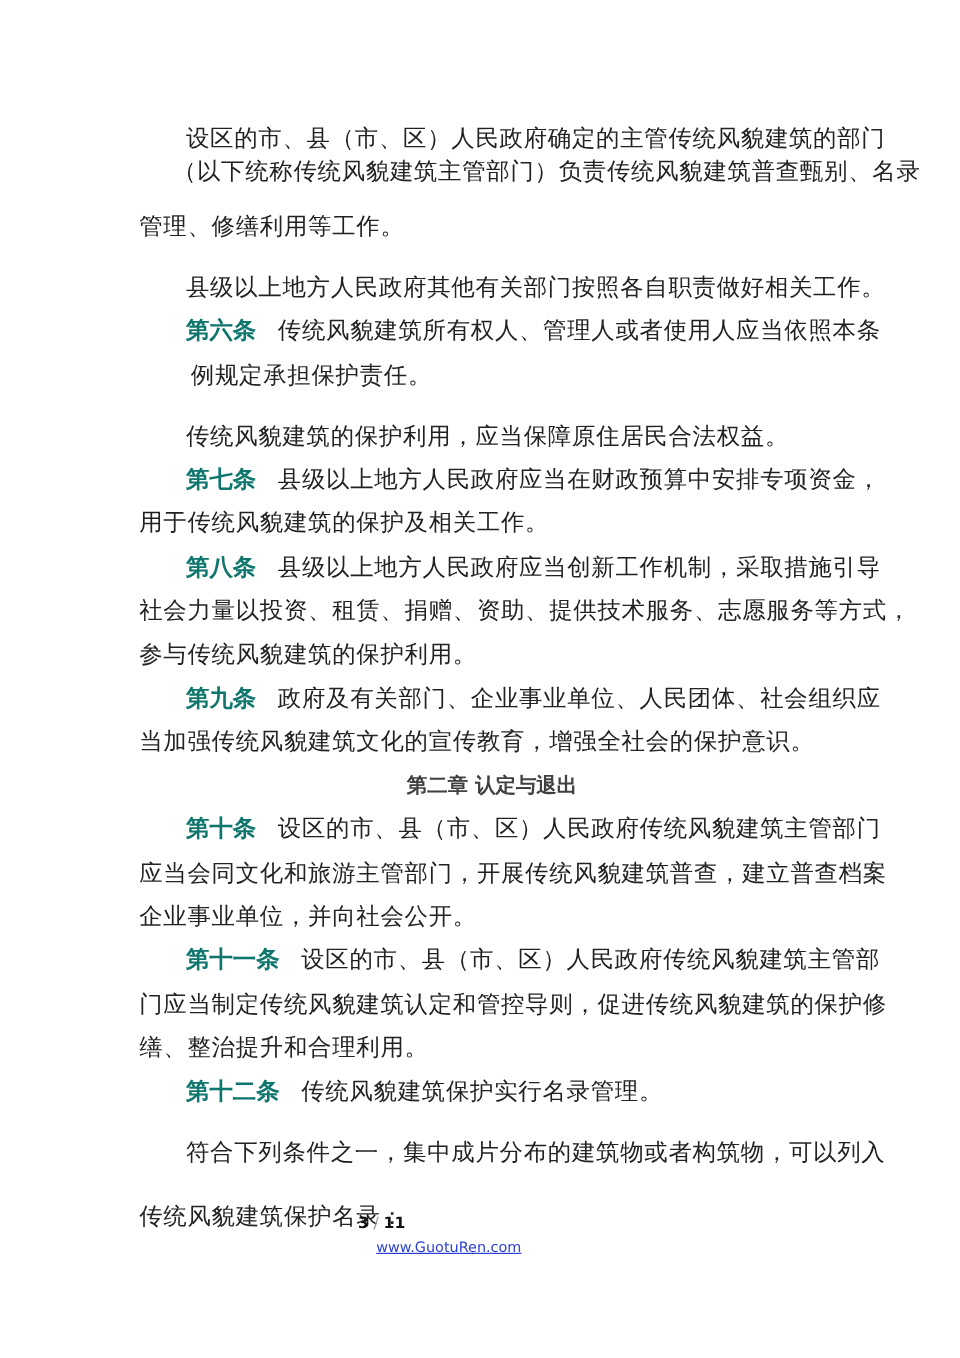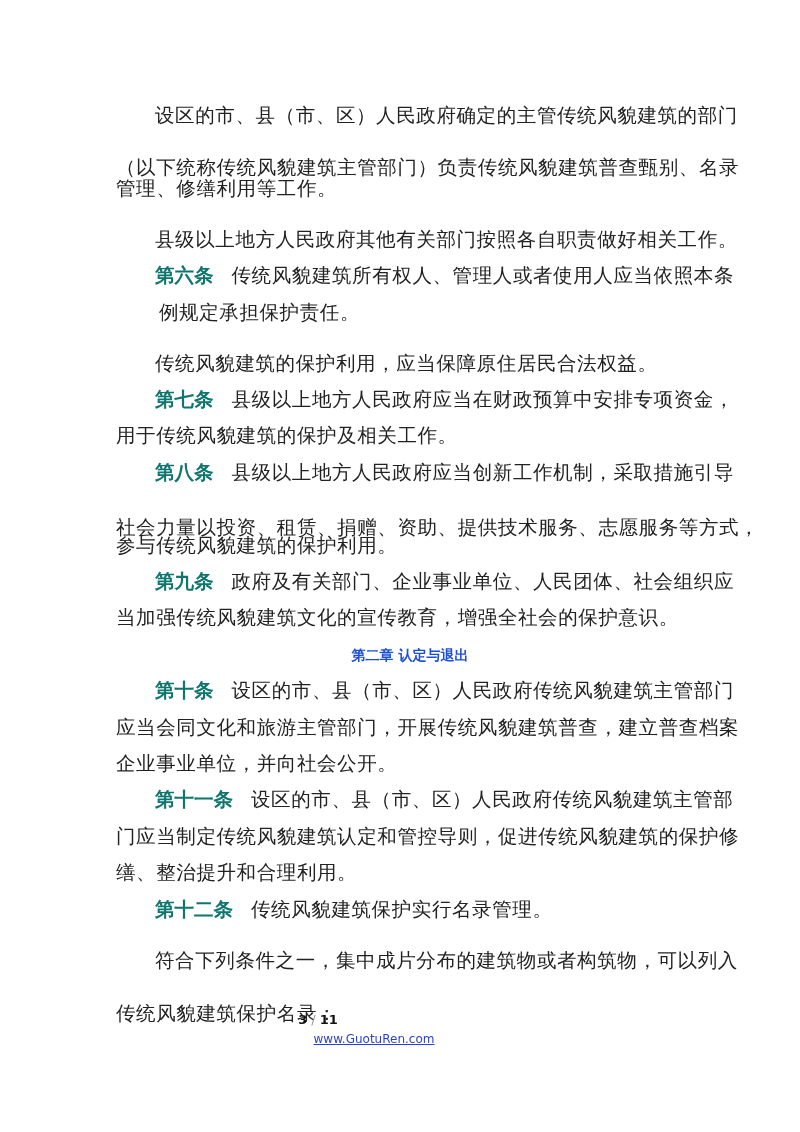--- a/index.html
+++ b/index.html
@@ -5,43 +5,43 @@
   html, body { margin:0; padding:0; background:#ffffff; }
   body { width:800px; height:1132px; position:relative; overflow:hidden;
          font-family: "DejaVu Serif", "Liberation Serif", serif; color:#222; }
   .page { position:absolute; left:116px; top:0; width:588px; }
   .line { position:absolute; left:0; width:588px; height:36px; font-size:19.5px; line-height:36px;
           white-space:nowrap; letter-spacing:0.6px; text-align:justify; text-align-last:justify; }
   .line.last { text-align-last:left; }
   .indent { padding-left:39px; box-sizing:border-box; }
   .art { font-family:"DejaVu Sans","Liberation Sans",sans-serif; font-weight:bold; color:#0f766e; letter-spacing:0; margin-right:18px; }
   .chapter { position:absolute; left:0; width:588px; text-align:center; font-family:"DejaVu Sans","Liberation Sans",sans-serif;
-             font-weight:bold; font-size:14px; line-height:36px; color:#1d4ed8; }
+             font-weight:bold; font-size:17px; line-height:36px; color:#404040; }
   .footer-page { position:absolute; top:1012px; left:0; width:636px; text-align:center;
                  font-family:"DejaVu Sans","Liberation Sans",sans-serif; font-size:13px; font-weight:bold; color:#111; }
   .footer-page .sep { font-weight:normal; color:#999; margin:0 4px; }
   .footer-link { position:absolute; top:1032px; left:0; width:748px; text-align:center;
                  font-family:"DejaVu Sans","Liberation Sans",sans-serif; font-size:12px; }
   .footer-link a { color:#2a3fd6; text-decoration:underline; }
 </style>
 </head>
 <body>
 
 <div class="page" id="page">
     <div class="line indent" style="top: 98px;"><span>设区的市、县（市、区）人民政府确定的主管传统风貌建筑的部门</span></div>
-    <div class="line" style="top: 150px;"><span>（以下统称传统风貌建筑主管部门）负责传统风貌建筑普查甄别、名录</span></div>
+    <div class="line" style="top: 125px; margin-left: 28px;"><span>（以下统称传统风貌建筑主管部门）负责传统风貌建筑普查甄别、名录</span></div>
     <div class="line last" style="top: 171px;"><span>管理、修缮利用等工作。</span></div>
     <div class="line indent last" style="top: 222px;"><span>县级以上地方人民政府其他有关部门按照各自职责做好相关工作。</span></div>
     <div class="line indent" style="top: 258px;"><span class="art">第六条</span><span>传统风貌建筑所有权人、管理人或者使用人应当依照本条</span></div>
     <div class="line last" style="top: 295px; margin-left: 43px;"><span>例规定承担保护责任。</span></div>
     <div class="line indent last" style="top: 346px;"><span>传统风貌建筑的保护利用，应当保障原住居民合法权益。</span></div>
     <div class="line indent" style="top: 382px;"><span class="art">第七条</span><span>县级以上地方人民政府应当在财政预算中安排专项资金，</span></div>
     <div class="line last" style="top: 418px;"><span>用于传统风貌建筑的保护及相关工作。</span></div>
     <div class="line indent" style="top: 455px;"><span class="art">第八条</span><span>县级以上地方人民政府应当创新工作机制，采取措施引导</span></div>
-    <div class="line" style="top: 491px; margin-top: 19px;"><span>社会力量以投资、租赁、捐赠、资助、提供技术服务、志愿服务等方式，</span></div>
+    <div class="line" style="top: 491px;"><span>社会力量以投资、租赁、捐赠、资助、提供技术服务、志愿服务等方式，</span></div>
     <div class="line last" style="top: 528px;"><span>参与传统风貌建筑的保护利用。</span></div>
     <div class="line indent" style="top: 564px;"><span class="art">第九条</span><span>政府及有关部门、企业事业单位、人民团体、社会组织应</span></div>
     <div class="line last" style="top: 600px;"><span>当加强传统风貌建筑文化的宣传教育，增强全社会的保护意识。</span></div>
     <div class="line indent" style="top: 673px;"><span class="art">第十条</span><span>设区的市、县（市、区）人民政府传统风貌建筑主管部门</span></div>
     <div class="line" style="top: 710px;"><span>应当会同文化和旅游主管部门，开展传统风貌建筑普查，建立普查档案</span></div>
     <div class="line last" style="top: 746px;"><span>企业事业单位，并向社会公开。</span></div>
     <div class="line indent" style="top: 782px;"><span class="art">第十一条</span><span>设区的市、县（市、区）人民政府传统风貌建筑主管部</span></div>
     <div class="line" style="top: 819px;"><span>门应当制定传统风貌建筑认定和管控导则，促进传统风貌建筑的保护修</span></div>
     <div class="line last" style="top: 855px;"><span>缮、整治提升和合理利用。</span></div>
     <div class="line indent last" style="top: 892px;"><span class="art">第十二条</span><span>传统风貌建筑保护实行名录管理。</span></div>

